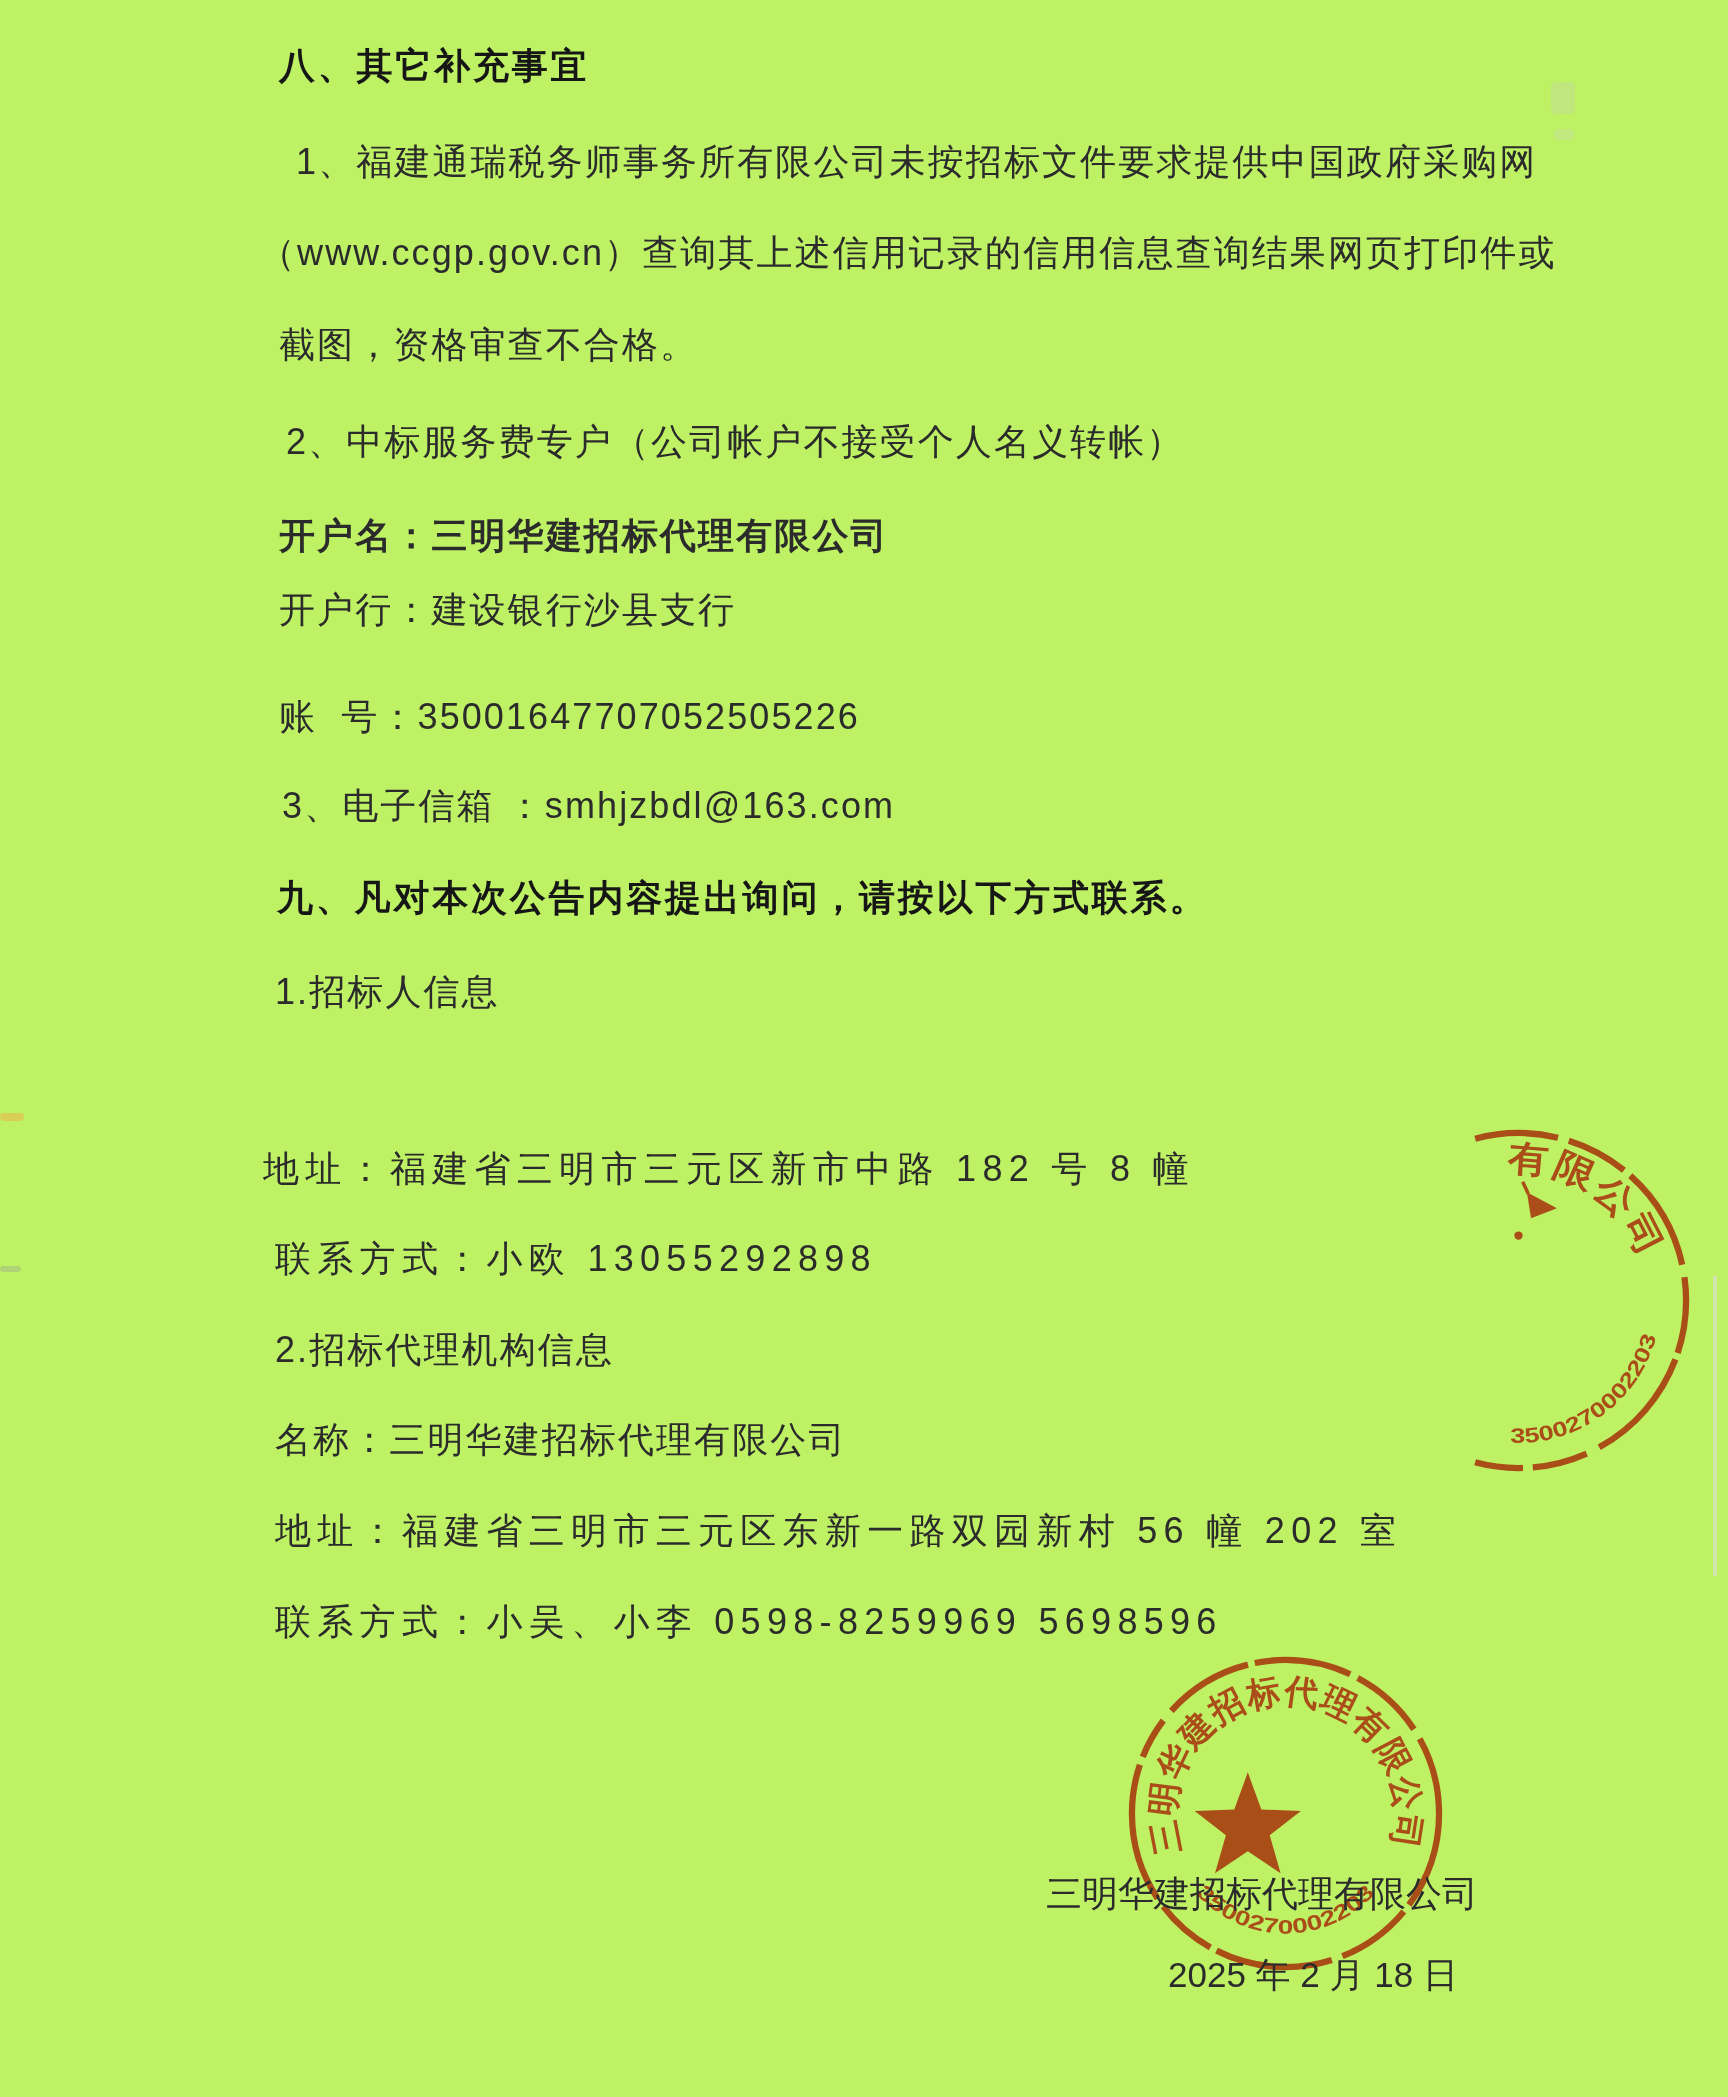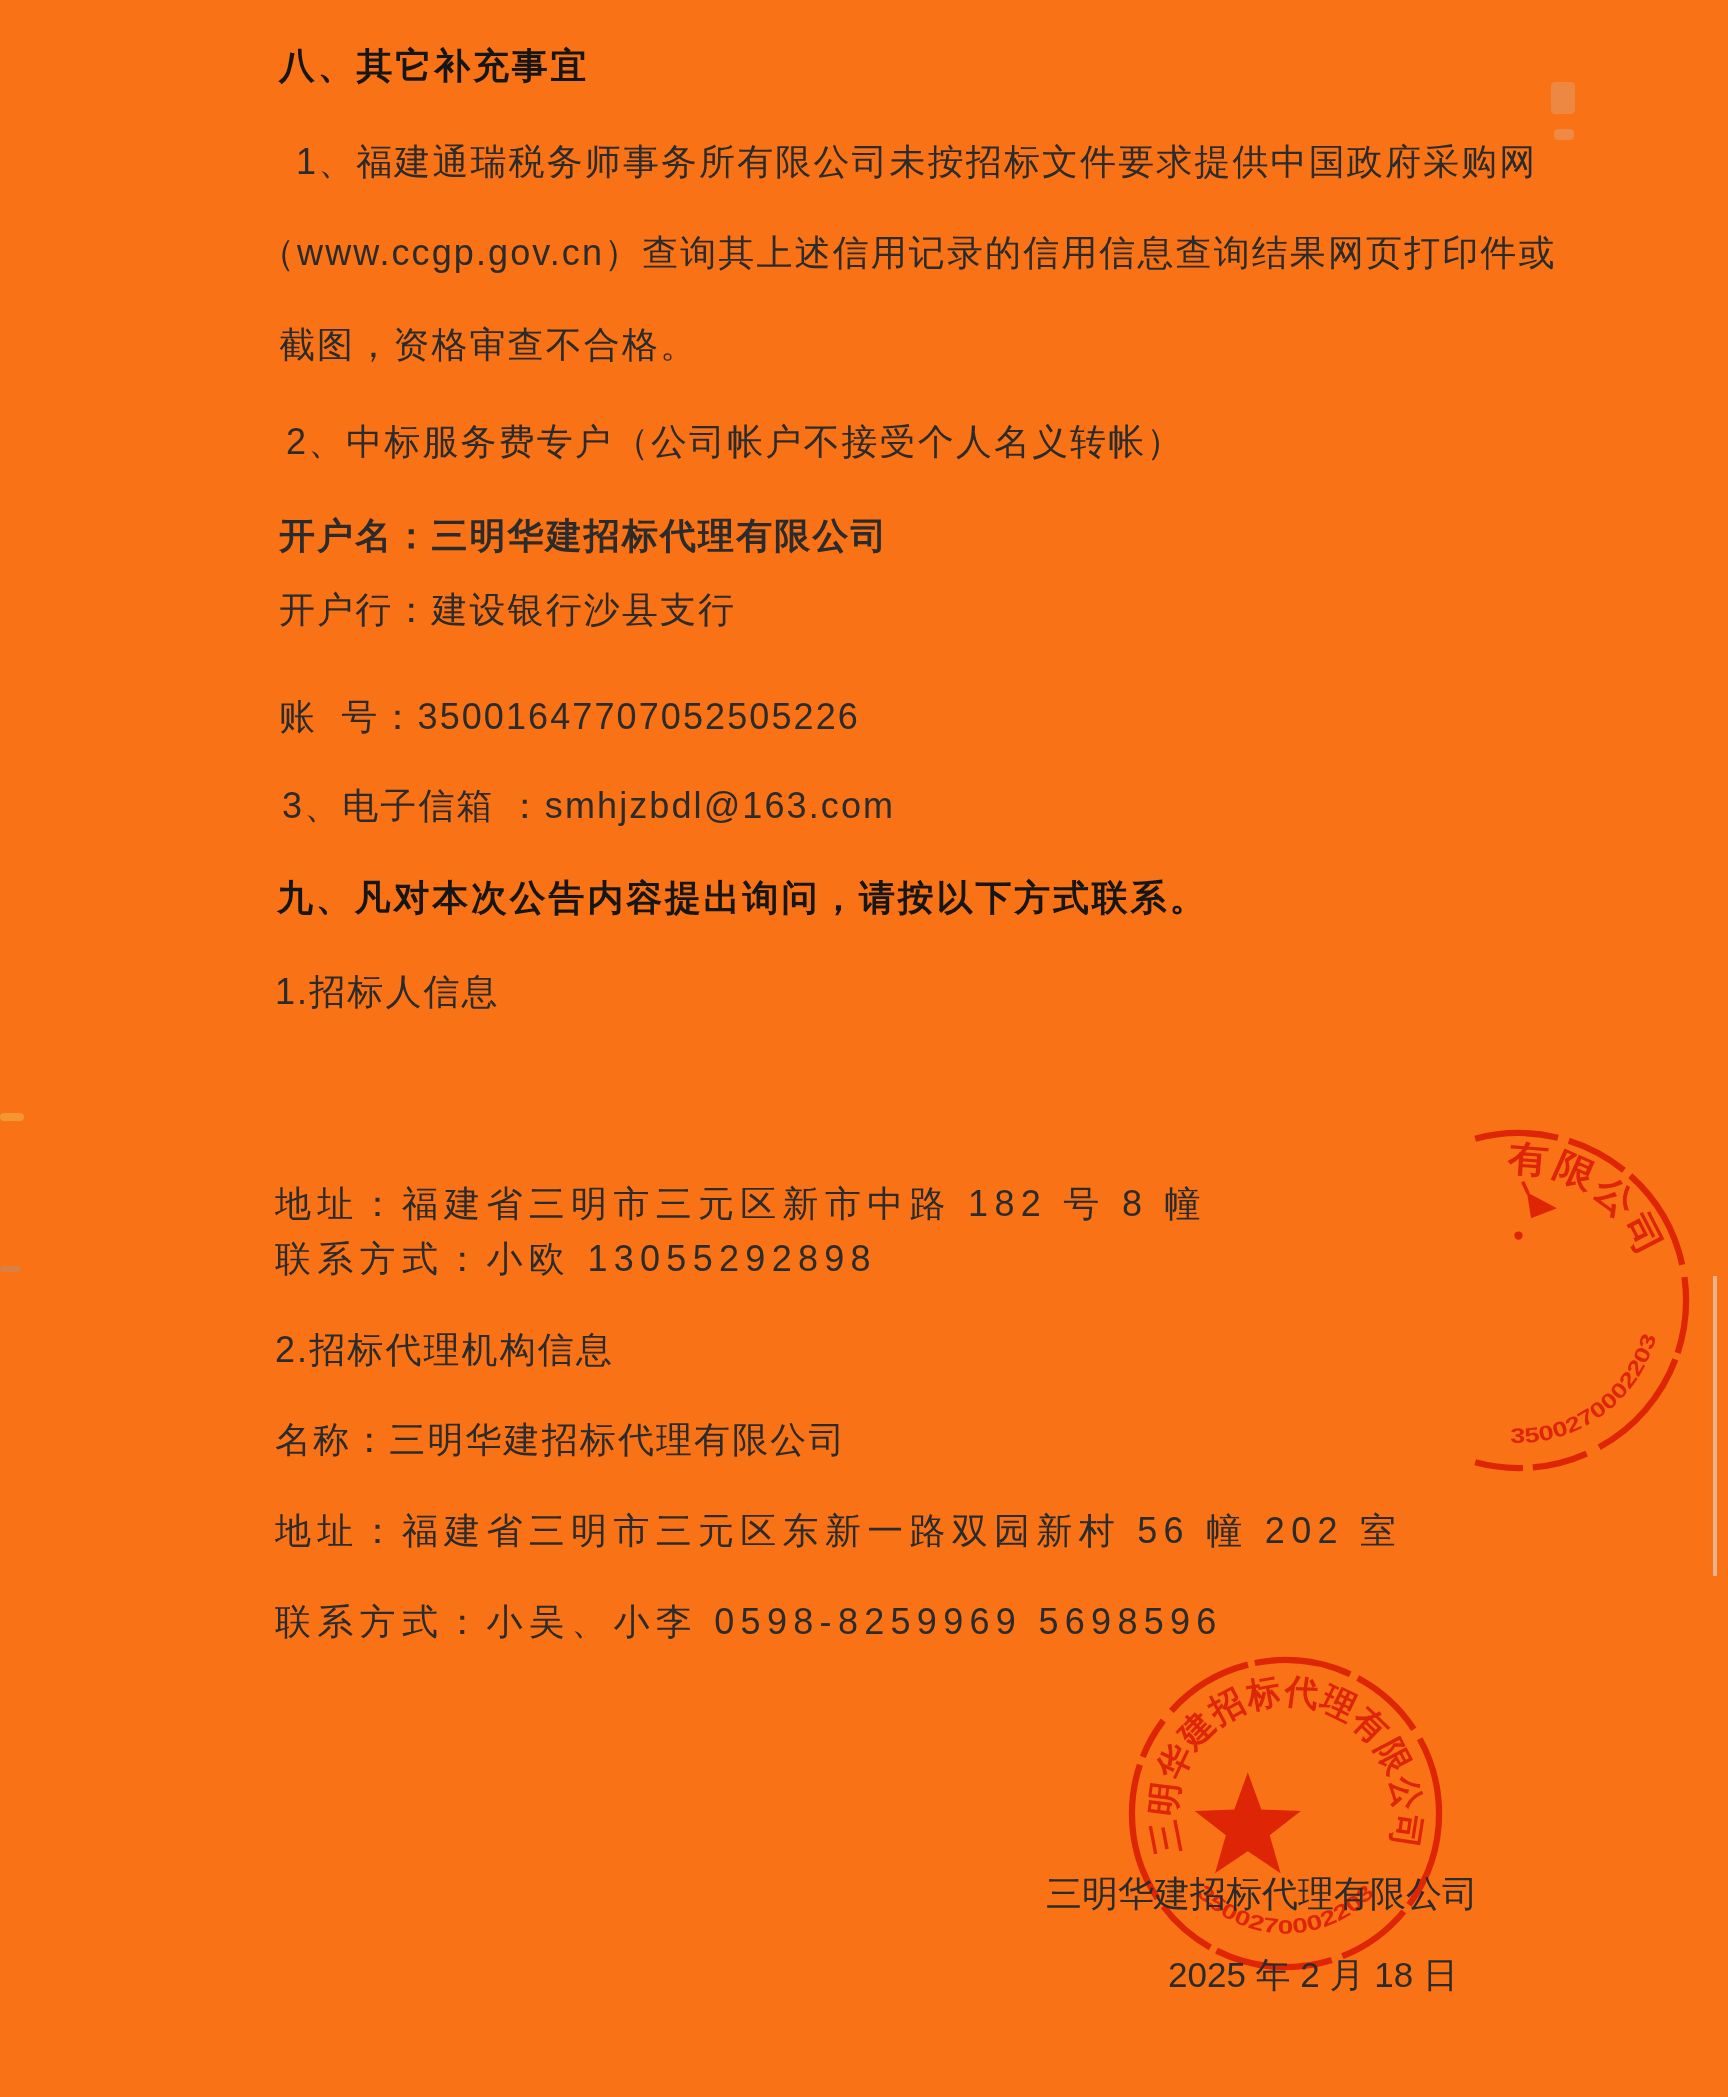--- a/index.html
+++ b/index.html
@@ -1,19 +1,19 @@
 <!DOCTYPE html>
 <html style="font-size:11px"><head>
 <meta charset="utf-8">
 <style>
   html,body { margin:0; padding:0; background:#e9e9e9; }
   .page {
     position:relative;
     width:1729px; height:2097px;
-    background:#f97316;
+    background:#bef264;
     overflow:hidden;
     font-family:"Liberation Sans", sans-serif;
   }
   .line {
     position:absolute;
     white-space:pre;
     font-size:36px;
     letter-spacing:2.1px;
     color:#2b2b2b;
     z-index:3;
@@ -39,21 +39,21 @@
 
   <div class="line" style="left:279px; top:512px;font-weight:bold;">开户名：三明华建招标代理有限公司</div>
   <div class="line" style="left:279px; top:586px;text-align:right;">开户行：建设银行沙县支行</div>
   <div class="line" style="left:279px; top:693px;">账  号：35001647707052505226</div>
 
   <div class="line" style="left:282px; top:782px;">3、电子信箱 ：smhjzbdl@163.com</div>
 
   <div class="line bold" style="left:277px; top:874px;">九、凡对本次公告内容提出询问，请按以下方式联系。</div>
 
   <div class="line" style="left:275px; top:968px;">1.招标人信息</div>
-  <div class="line sp8" style="left:275px; top:1145px;margin-top:35px;">地址：福建省三明市三元区新市中路 182 号 8 幢</div>
+  <div class="line sp8" style="left:263px; top:1145px;">地址：福建省三明市三元区新市中路 182 号 8 幢</div>
   <div class="line sp8" style="left:275px; top:1235px;">联系方式：小欧 13055292898</div>
 
   <div class="line" style="left:275px; top:1326px;">2.招标代理机构信息</div>
   <div class="line" style="left:275px; top:1416px;">名称：三明华建招标代理有限公司</div>
   <div class="line sp8" style="left:275px; top:1507px;">地址：福建省三明市三元区东新一路双园新村 56 幢 202 室</div>
   <div class="line sp8" style="left:275px; top:1598px;">联系方式：小吴、小李 0598-8259969 5698596</div>
 
   <div class="line" style="left:1046px; top:1870px; letter-spacing:0;">三明华建招标代理有限公司</div>
   <div class="line" style="left:1168px; top:1952px; letter-spacing:0; font-size:35px;">2025 年 2 月 18 日</div>
 

